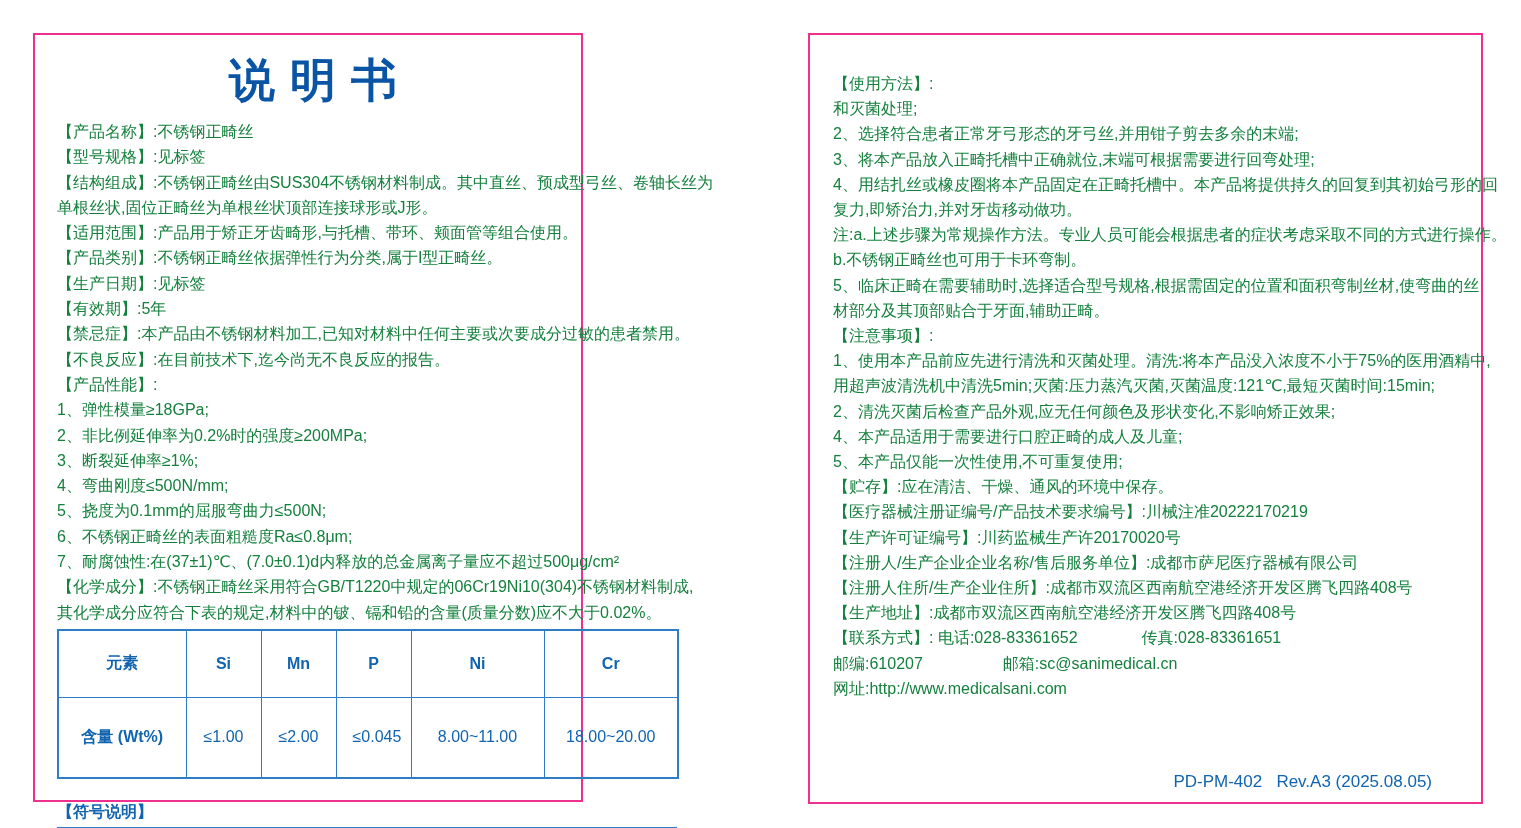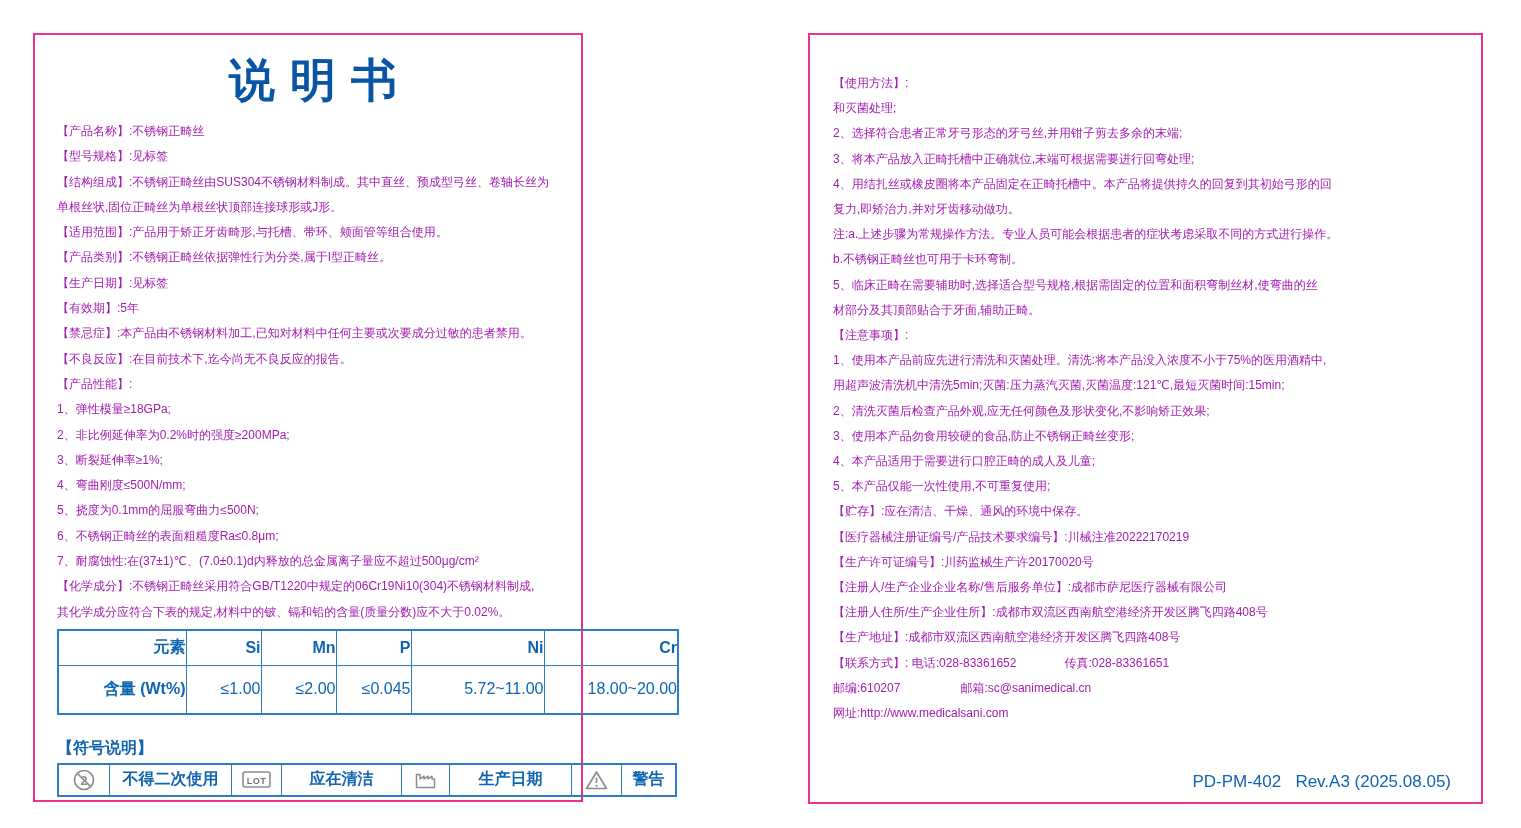--- a/index.html
+++ b/index.html
@@ -5,38 +5,38 @@
   html,body{margin:0;padding:0;background:#ffffff;}
   .page{position:relative;width:1521px;height:828px;background:#ffffff;overflow:hidden;
         font-family:"Liberation Sans","DejaVu Sans",sans-serif;}
   .panel{position:absolute;top:33px;box-sizing:border-box;background:#ffffff;
          border:2px solid #f0308f;color:#1164b0;}
   .panel-left{left:33px;width:550px;height:769px;padding:0 12px 0 22px;}
   .panel-right{left:808px;width:675px;height:771px;padding:36px 8px 0 23px;}
   .doc-title{margin:18px 0 12px 0;text-align:center;font-size:46px;line-height:54px;
              font-weight:bold;color:#0a54a6;letter-spacing:15px;padding-left:15px;}
   .lines{display:block;}
-  .line{font-size:12px;line-height:25.3px;white-space:pre;color:#a21caf;}
+  .line{font-size:16px;line-height:25.3px;white-space:pre;color:#15803d;}
   .panel-right .line{line-height:25.2px;}
   
   .chem-table{border-collapse:collapse;width:620px;margin-top:4px;table-layout:fixed;}
-  .chem-table td{border:1.5px solid #2e7cc8;text-align:right;vertical-align:middle;
-                 font-size:16px;color:#1164b0;padding:0;}
+  .chem-table td{border:1.5px solid #2e7cc8;text-align:center;vertical-align:middle;
+                 font-size:16px;color:#1164b0;padding:16px;}
   .chem-table tr.chem-head td{height:34px;font-weight:bold;}
   .chem-table tr.chem-row td{height:47px;}
   .chem-table{border:2px solid #2e7cc8;}
   
   .sec-title{margin-top:20px;font-size:16px;line-height:25px;font-weight:bold;color:#1164b0;}
   .symbol-table{margin-top:3px;width:620px;height:34px;box-sizing:border-box;
                 border:2px solid #2e7cc8;display:grid;
                 grid-template-columns:50px 122px 50px 120px 48px 122px 50px auto;}
   .sym-cell{display:flex;align-items:center;justify-content:center;
             border-left:1.5px solid #2e7cc8;font-size:16px;color:#1164b0;font-weight:bold;}
   .sym-cell:first-child{border-left:none;}
-  .doc-footer{position:absolute;right:30px;bottom:10px;font-size:17px;color:#1164b0;
+  .doc-footer{position:absolute;right:49px;bottom:10px;font-size:17px;color:#1164b0;
               white-space:pre;}
   svg{display:block;}
 </style>
 </head>
 <body>
 
 <div class="page">
 
   <section class="panel panel-left">
     <h1 class="doc-title">说明书</h1>
@@ -80,21 +80,21 @@
           <td>Mn</td>
           <td>P</td>
           <td>Ni</td>
           <td>Cr</td>
         </tr>
         <tr class="chem-row">
           <td style="font-weight:bold;margin-left:41px;">含量 (Wt%)</td>
           <td>≤1.00</td>
           <td>≤2.00</td>
           <td>≤0.045</td>
-          <td>5.72~11.00</td>
+          <td>8.00~11.00</td>
           <td>18.00~20.00</td>
         </tr>
       </tbody>
     </table>
 
     <div class="sec-title">【符号说明】</div>
 
     <div class="symbol-table">
       <div class="sym-cell">
         <svg width="24" height="24" viewBox="0 0 24 24">
@@ -137,21 +137,20 @@
         <div class="line">4、用结扎丝或橡皮圈将本产品固定在正畸托槽中。本产品将提供持久的回复到其初始弓形的回</div>
         <div class="line">复力,即矫治力,并对牙齿移动做功。</div>
         <div class="line">注:a.上述步骤为常规操作方法。专业人员可能会根据患者的症状考虑采取不同的方式进行操作。</div>
         <div class="line">b.不锈钢正畸丝也可用于卡环弯制。</div>
         <div class="line">5、临床正畸在需要辅助时,选择适合型号规格,根据需固定的位置和面积弯制丝材,使弯曲的丝</div>
         <div class="line">材部分及其顶部贴合于牙面,辅助正畸。</div>
         <div class="line">【注意事项】:</div>
         <div class="line">1、使用本产品前应先进行清洗和灭菌处理。清洗:将本产品没入浓度不小于75%的医用酒精中,</div>
         <div class="line">用超声波清洗机中清洗5min;灭菌:压力蒸汽灭菌,灭菌温度:121℃,最短灭菌时间:15min;</div>
         <div class="line">2、清洗灭菌后检查产品外观,应无任何颜色及形状变化,不影响矫正效果;</div>
-        <div class="line">3、使用本产品勿食用较硬的食品,防止不锈钢正畸丝变形;</div>
         <div class="line">4、本产品适用于需要进行口腔正畸的成人及儿童;</div>
         <div class="line">5、本产品仅能一次性使用,不可重复使用;</div>
         <div class="line">【贮存】:应在清洁、干燥、通风的环境中保存。</div>
         <div class="line">【医疗器械注册证编号/产品技术要求编号】:川械注准20222170219</div>
         <div class="line">【生产许可证编号】:川药监械生产许20170020号</div>
         <div class="line">【注册人/生产企业企业名称/售后服务单位】:成都市萨尼医疗器械有限公司</div>
         <div class="line">【注册人住所/生产企业住所】:成都市双流区西南航空港经济开发区腾飞四路408号</div>
         <div class="line">【生产地址】:成都市双流区西南航空港经济开发区腾飞四路408号</div>
         <div class="line">【联系方式】: 电话:028-83361652　　　　传真:028-83361651</div>
         <div class="line">邮编:610207　　　　　邮箱:sc@sanimedical.cn</div>

